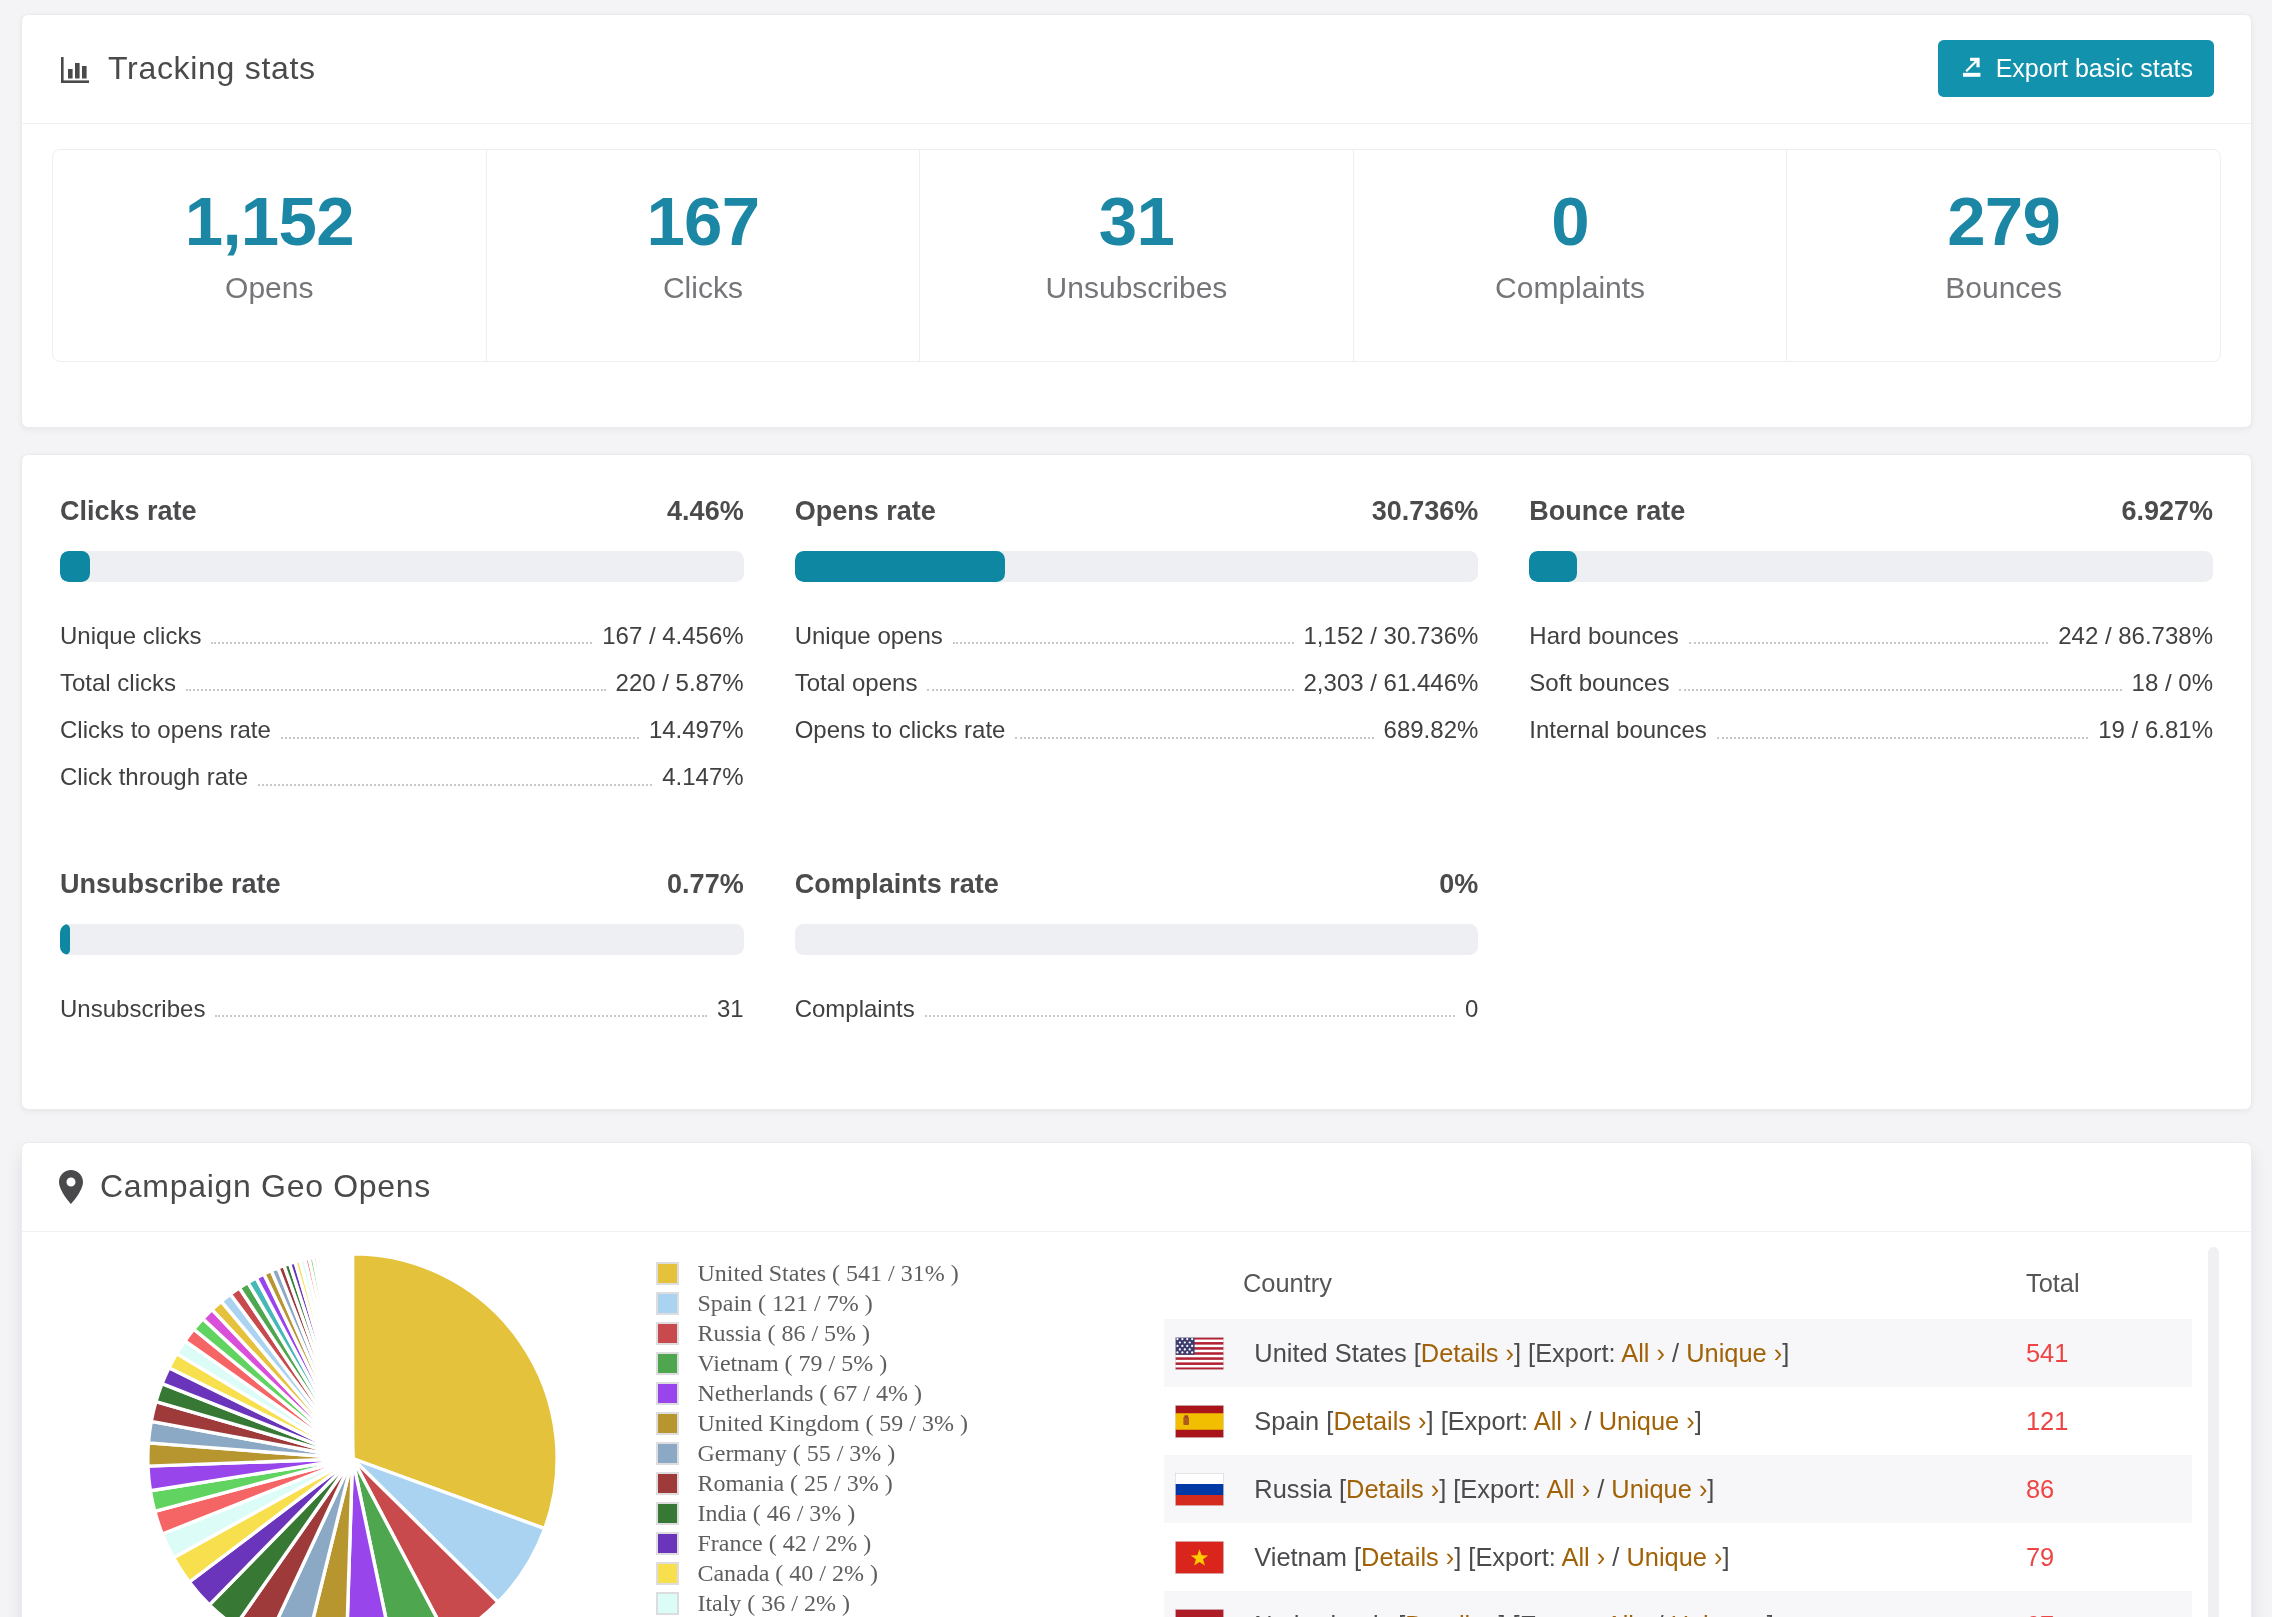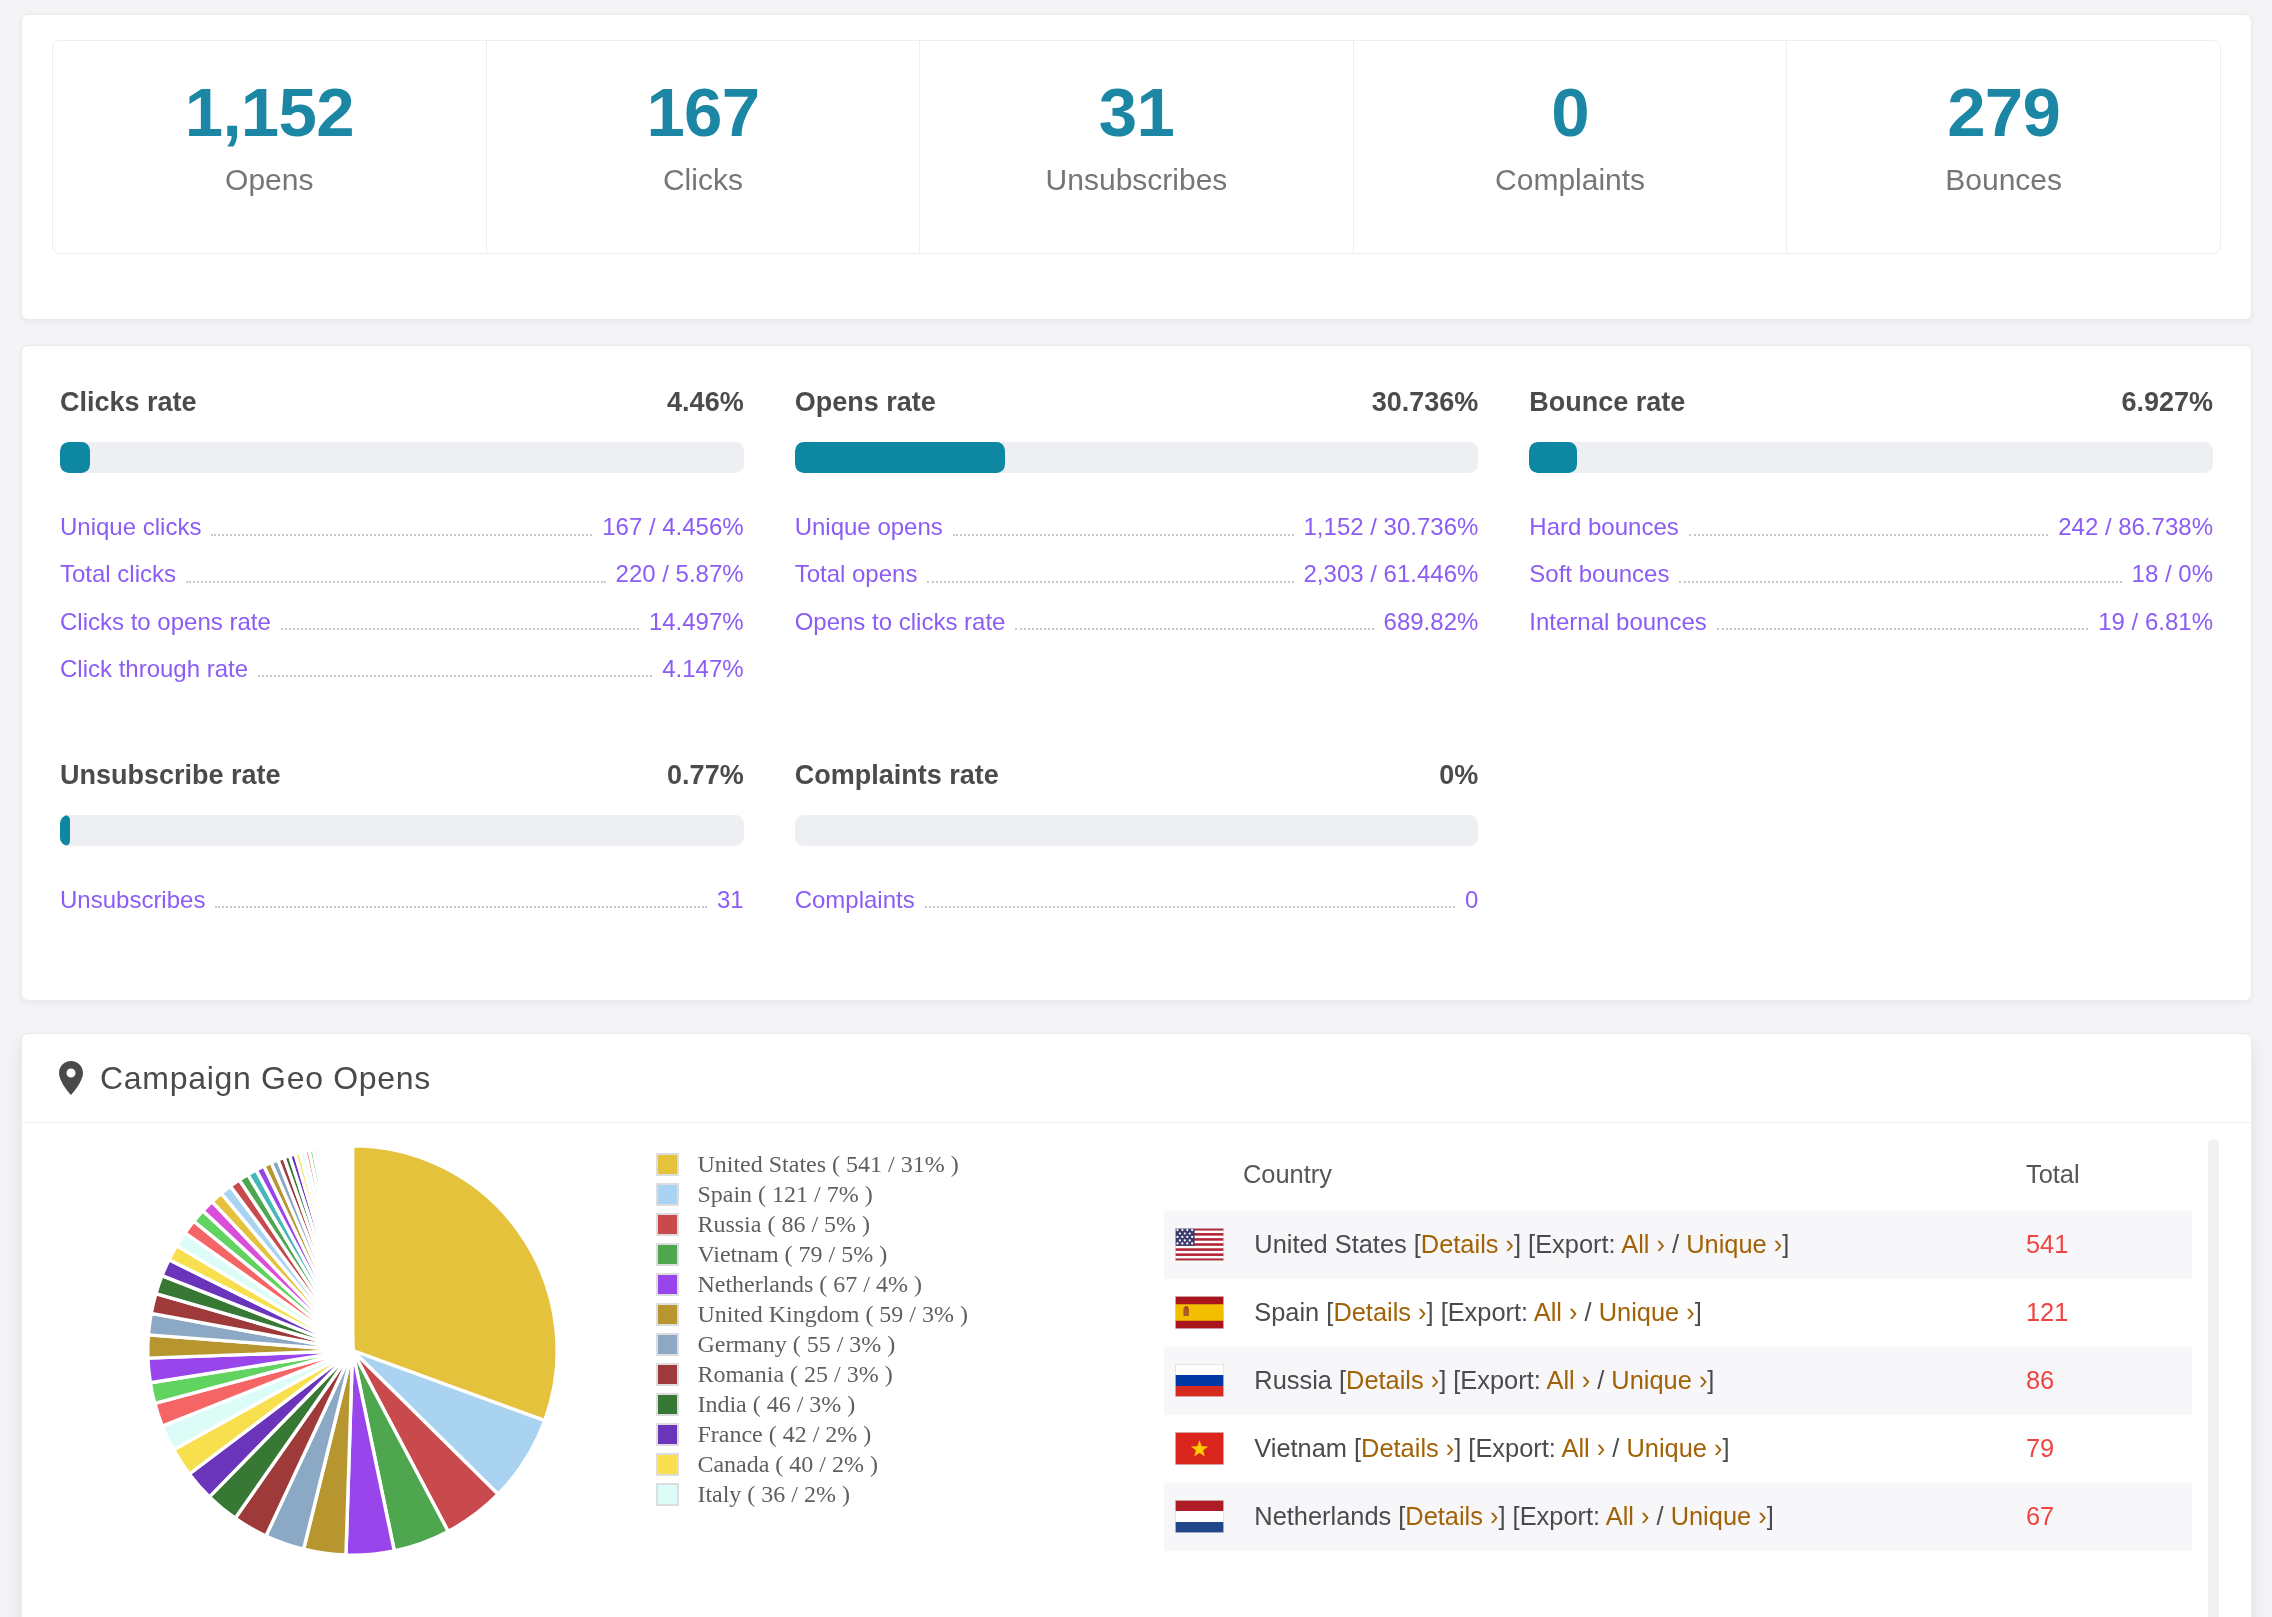--- a/index.html
+++ b/index.html
@@ -66,21 +66,21 @@
     margin-bottom:24px;
   }
   .rate-title, .rate-value { font-size:27px; font-weight:700; color:#4b4b4d; }
   .rate-bar {
     height:31px; border-radius:8.5px; background:#edeff2;
     margin-bottom:40px; overflow:hidden;
   }
   .rate-fill { height:100%; border-radius:8.5px; background:#0e87a3; width:0; }
   .rate-row {
     display:flex; align-items:flex-end;
-    margin-bottom:18.4px; font-size:24px; color:#8b5cf6;
+    margin-bottom:18.4px; font-size:24px; color:#404040;
   }
   .rl, .rv { white-space:nowrap; line-height:1.2; }
   .leader {
     flex:1; min-width:28px; height:0.7px;
     border-bottom:2.1px dotted #c7c7cc;
     margin:0 10px 6.4px;
   }
   
   .card-geo {
     margin-top:32px; height:606px; overflow:hidden; position:relative;
@@ -112,20 +112,45 @@
   .flag svg { display:block; width:49px; height:33px; }
   .country-cell { flex:1; white-space:nowrap; }
   .total-cell { width:166px; color:#ef4444; }
   .lnk { color:#a16207; text-decoration:none; cursor:pointer;text-align:right; }
   .bk { color:#4b4b4e; }
 </style>
 </head>
 <body>
 
 <section class="card" style="margin-top:14px;">
+  <div class="card-header">
+    <span class="hicon">
+      <svg width="32" height="32" viewBox="0 0 32 32">
+          <g fill="#4a4a4c">
+            <rect x="2" y="4" width="2.6" height="26"></rect>
+            <rect x="2" y="27.4" width="28" height="2.6"></rect>
+            <rect x="9" y="16" width="4.6" height="9.5"></rect>
+            <rect x="16" y="10" width="4.6" height="15.5"></rect>
+            <rect x="23" y="13" width="4.6" height="12.5"></rect>
+          </g>
+        </svg>
+    </span>
+    <h1 class="card-title">Tracking stats</h1>
+    <button class="export-btn">
+      <span>
+        <svg width="25.4" height="25.4" viewBox="0 0 32 32">
+            <g fill="#fff">
+              <path d="M5 25h22v5H5z"></path>
+              <path d="M8 22l12-12h-6V6h12v12h-4v-6L10 24z"></path>
+            </g>
+          </svg>
+      </span>
+      <span>Export basic stats</span>
+    </button>
+  </div>
   <div class="stats-row">
     <div class="stat-cell">
       <div class="stat-value">1,152</div>
       <div class="stat-label">Opens</div>
     </div>
     <div class="stat-cell">
       <div class="stat-value">167</div>
       <div class="stat-label">Clicks</div>
     </div>
     <div class="stat-cell">

